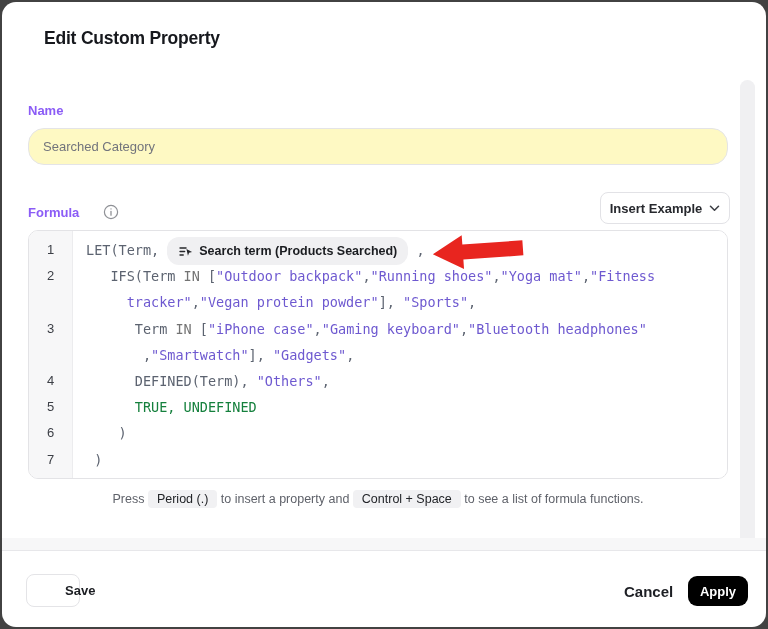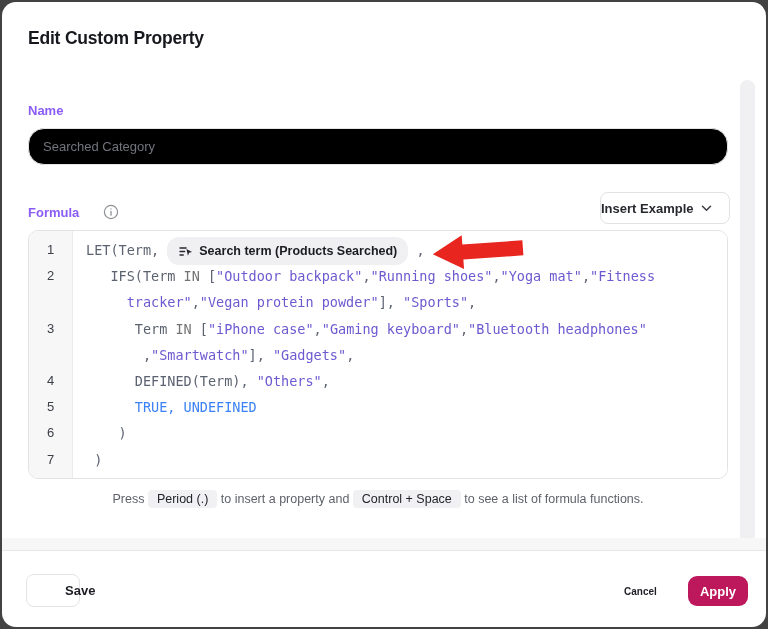--- a/index.html
+++ b/index.html
@@ -12,48 +12,48 @@
   }
   .modal {
     position: absolute; inset: 2px;
     background: #ffffff;
     border-radius: 14px;
     overflow: hidden;
   }
   .abs { position: absolute; }
 
   .dialog-title {
-    left: 26px; top: 26px;
+    left: 42px; top: 26px;
     font-size: 17.5px; font-weight: 700; color: #16181d;
     letter-spacing: -0.2px;
   }
 
   
   .vscroll {
     right: 11px; top: 78px; height: 465px; width: 15px;
     background: #f0f0f2; border-radius: 8px;
   }
 
   .field-label {
     font-size: 13px; font-weight: 700; color: #8b5cf6;
   }
   .name-label { left: 26px; top: 101px; }
   .name-input {
     left: 26px; top: 126px; width: 700px; height: 37px;
-    background: #000000; border: 1px solid #e4e4e7; border-radius: 16px;
+    background: #fef9c3; border: 1px solid #e4e4e7; border-radius: 16px;
     padding: 7px 14px; font-size: 13px; color: #72747c;
     font-family: "Liberation Sans", sans-serif; outline: none;
   }
 
   .formula-label-row { left: 26px; top: 202px; display: flex; align-items: center; gap: 24px; }
 
   .insert-example-btn {
     left: 598px; top: 190px; width: 130px; height: 32px;
     background: #ffffff; border: 1px solid #e2e2e6; border-radius: 8px;
-    display: flex; align-items: center; justify-content: flex-start; gap: 7px;
+    display: flex; align-items: center; justify-content: center; gap: 7px;
     font-size: 13px; font-weight: 600; color: #27292e; cursor: pointer;
   }
 
   
   .editor {
     left: 26px; top: 228px; width: 700px; height: 249px;
     border: 1px solid #e3e3e6; border-radius: 10px;
     overflow: hidden; display: flex;
     font-family: "DejaVu Sans Mono", monospace; font-size: 13.5px;
   }
@@ -62,21 +62,21 @@
     padding-top: 6px; flex: none; text-align: center;
   }
   .gutter-num {
     height: 26.2px; line-height: 26.2px;
     font-size: 13px; color: #3c3f46; font-family: "Liberation Sans", sans-serif;
   }
   .code-col { flex: 1; padding: 6px 0 0 13px; background: #fff; }
   .code-row { height: 26.2px; line-height: 26.2px; white-space: pre; color: #5c6370; }
   .tok-kw { color: #737373; }
   .tok-str { color: #6e59d0; }
-  .tok-green { color: #3b82f6; text-align: right; }
+  .tok-green { color: #15803d; text-align: right; }
 
   .prop-chip {
     display: inline-flex; align-items: center; gap: 6px;
     background: #f0f0f2; border-radius: 12px;
     padding: 0 11px; height: 28px; vertical-align: middle;
     font-family: "Liberation Sans", sans-serif; font-size: 12.5px;
     font-weight: 600; color: #1a1c20; cursor: pointer;
   }
 
   .annotation-arrow { left: 429px; top: 230px; transform: rotate(-4deg); }
@@ -97,26 +97,26 @@
 
   .save-btn {
     left: 24px; top: 572px; width: 54px; height: 33px;
     background: #fff; border: 1px solid #e4e4e7; border-radius: 8px;
     font-size: 13px; font-weight: 600; color: #1b1d22;
     font-family: "Liberation Sans", sans-serif; cursor: pointer; padding-left: 38px;
   }
   .cancel-btn {
     left: 614px; top: 574px; height: 30px; padding: 0 8px;
     background: transparent; border: none;
-    font-size: 10px; font-weight: 600; color: #1d1f24;
+    font-size: 15px; font-weight: 600; color: #1d1f24;
     font-family: "Liberation Sans", sans-serif; cursor: pointer;
   }
   .apply-btn {
     left: 686px; top: 574px; width: 60px; height: 30px;
-    background: #be185d; border: none; border-radius: 9px;
+    background: #000000; border: none; border-radius: 9px;
     font-size: 13px; font-weight: 600; color: #ffffff;
     font-family: "Liberation Sans", sans-serif; cursor: pointer;
   }
 </style>
 </head>
 <body>
 
 <div class="modal">
 
   <div class="abs dialog-title">Edit Custom Property</div>

